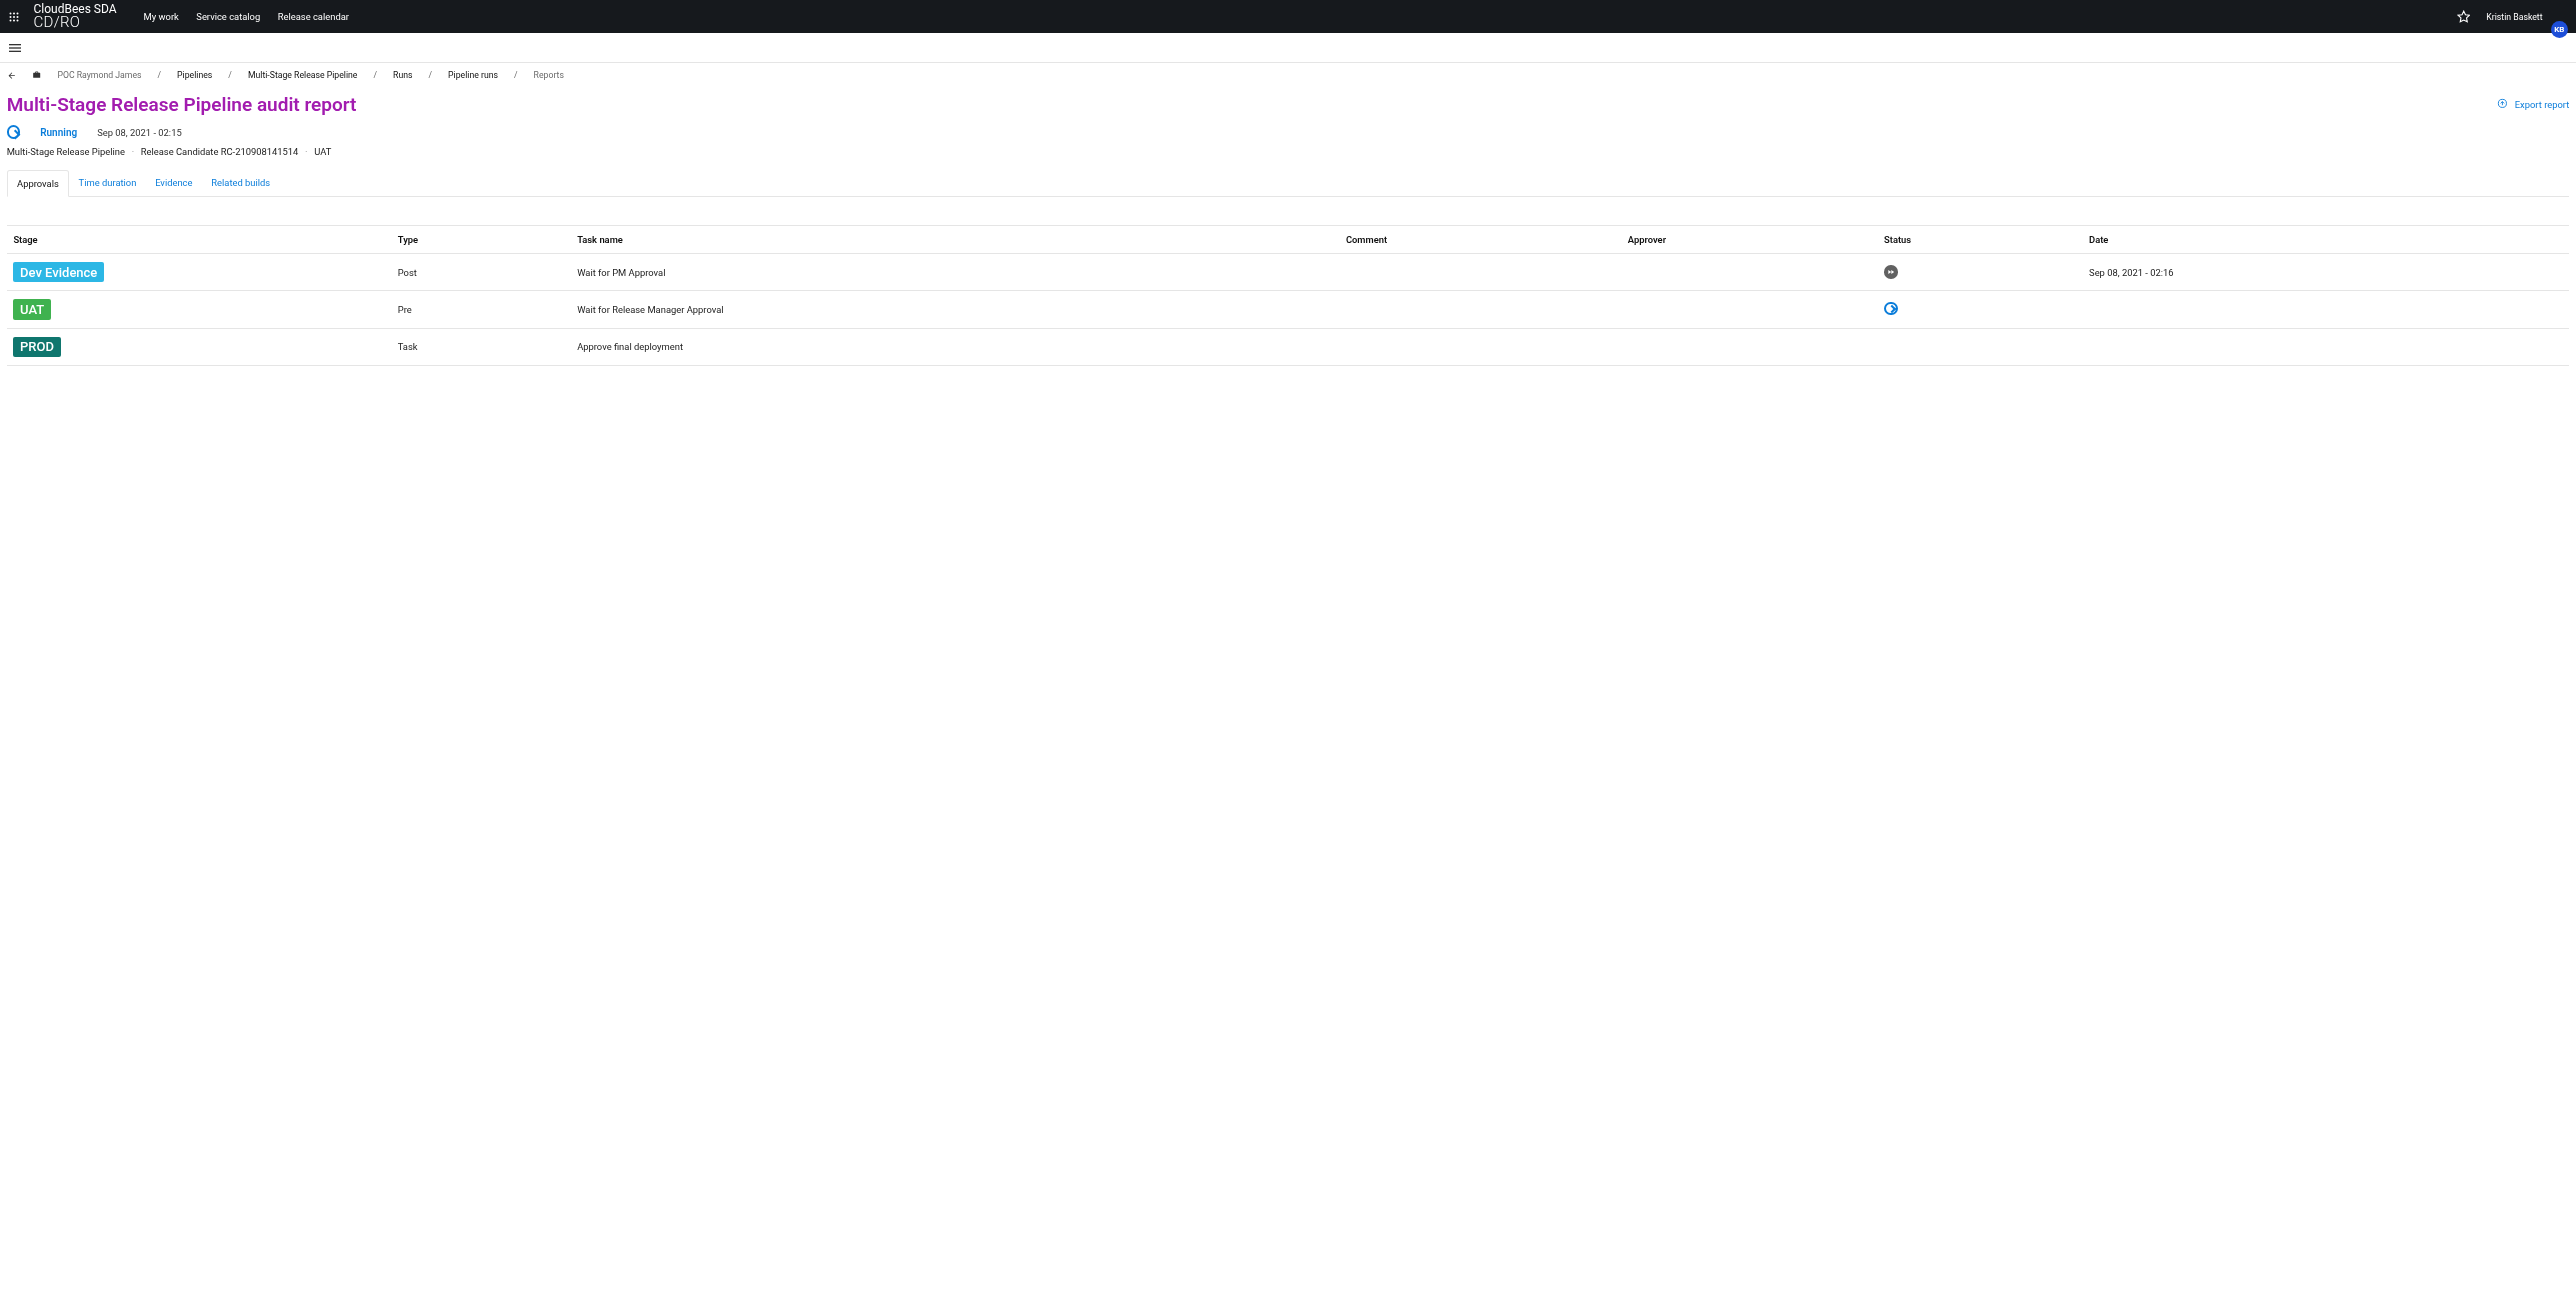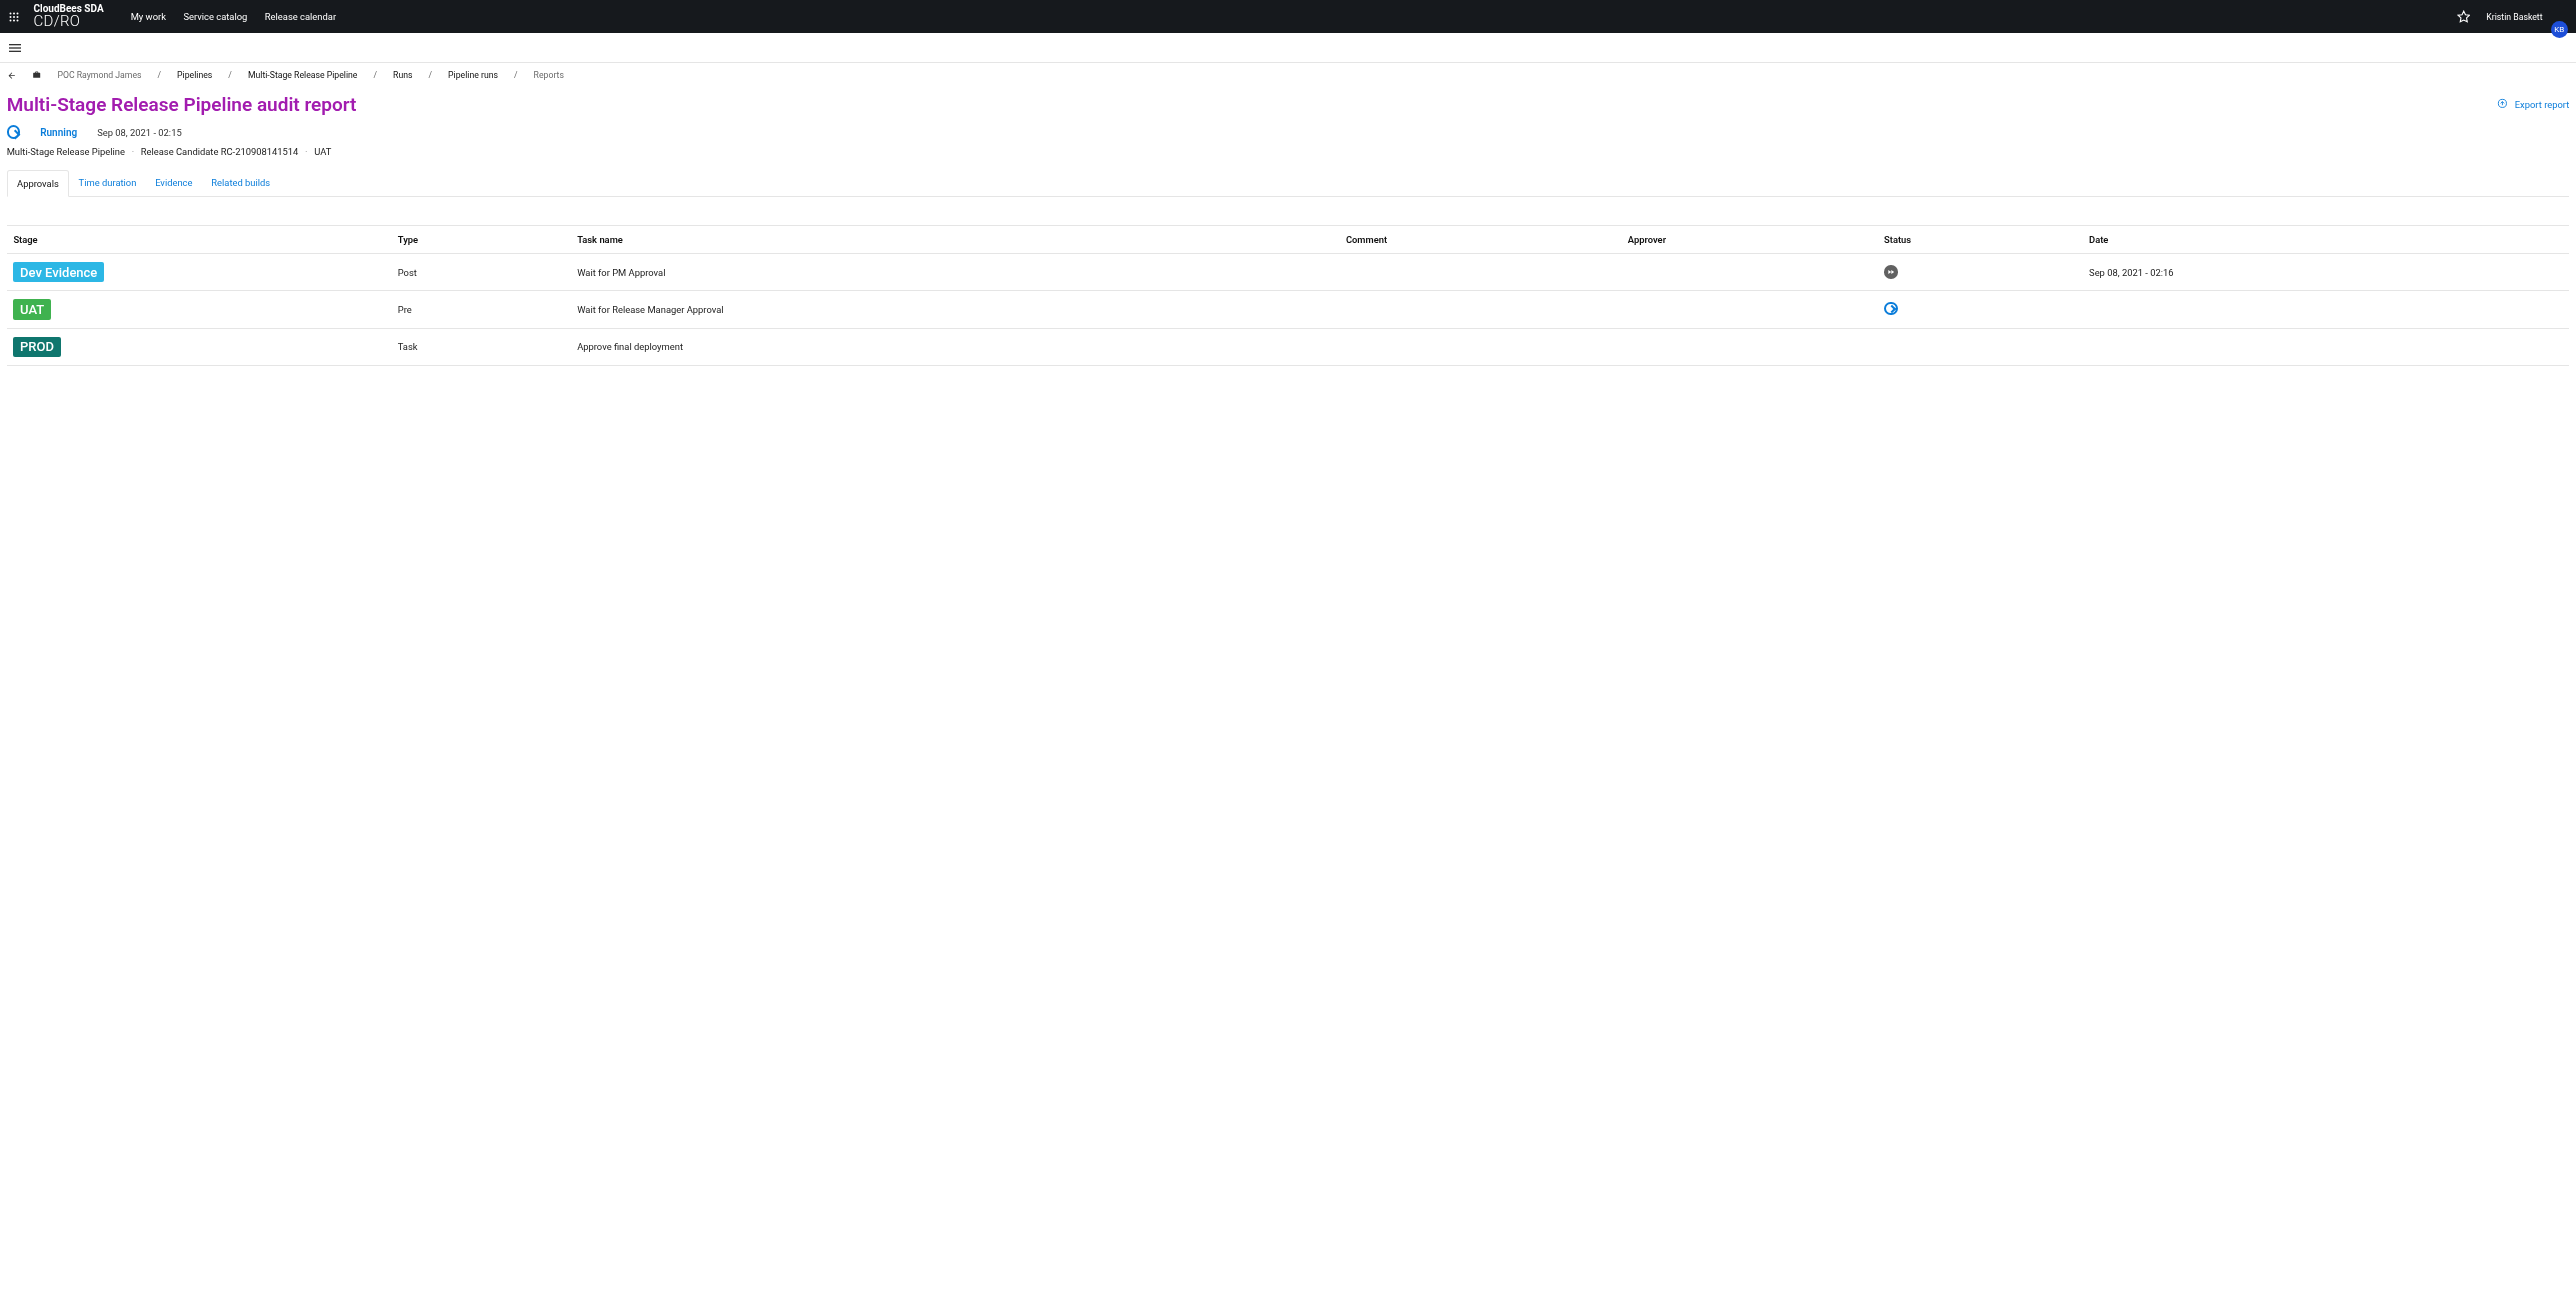--- a/index.html
+++ b/index.html
@@ -9,31 +9,31 @@
   .top-header {
     background: #16191d;
     height: 33px;
     display: flex;
     align-items: center;
     padding: 0 8px;
     color: #fff;
   }
   .apps-icon { margin-right: 13.5px; cursor: pointer; display:flex; }
   .brand { display: flex; flex-direction: column; line-height: 1; margin-right: 27px; }
-  .brand-top { font-size: 10px; font-weight: 700; color: #fff; }
+  .brand-top { font-size: 12px; font-weight: 400; color: #fff; }
   .brand-bottom { font-size: 15px; font-weight: 300; color: #fff; letter-spacing: 0.3px; }
   .nav-links { display: flex; gap: 17.5px; }
   .nav-link { color: #fff; font-size: 9.4px; cursor: pointer; }
   .header-spacer { flex: 1; }
   .star-icon { margin-right: 16px; cursor: pointer; display:flex; }
   .user-name { font-size: 8.7px; color: #fff; margin-right: 8px; }
   .avatar {
     width: 17.5px; height: 17.5px; border-radius: 50%;
     background: #1d4ed8; color:#fff; display:flex; align-items:center; justify-content:center;
-    font-size: 8px; font-weight: 400; margin-top: 26px;
+    font-size: 8px; font-weight: 700; margin-top: 26px;
   }
 
   
   .second-bar {
     height: 30px;
     display: flex;
     align-items: center;
     padding: 0 6.7px;
     border-bottom: 0.7px solid #e5e5e5;
   }

